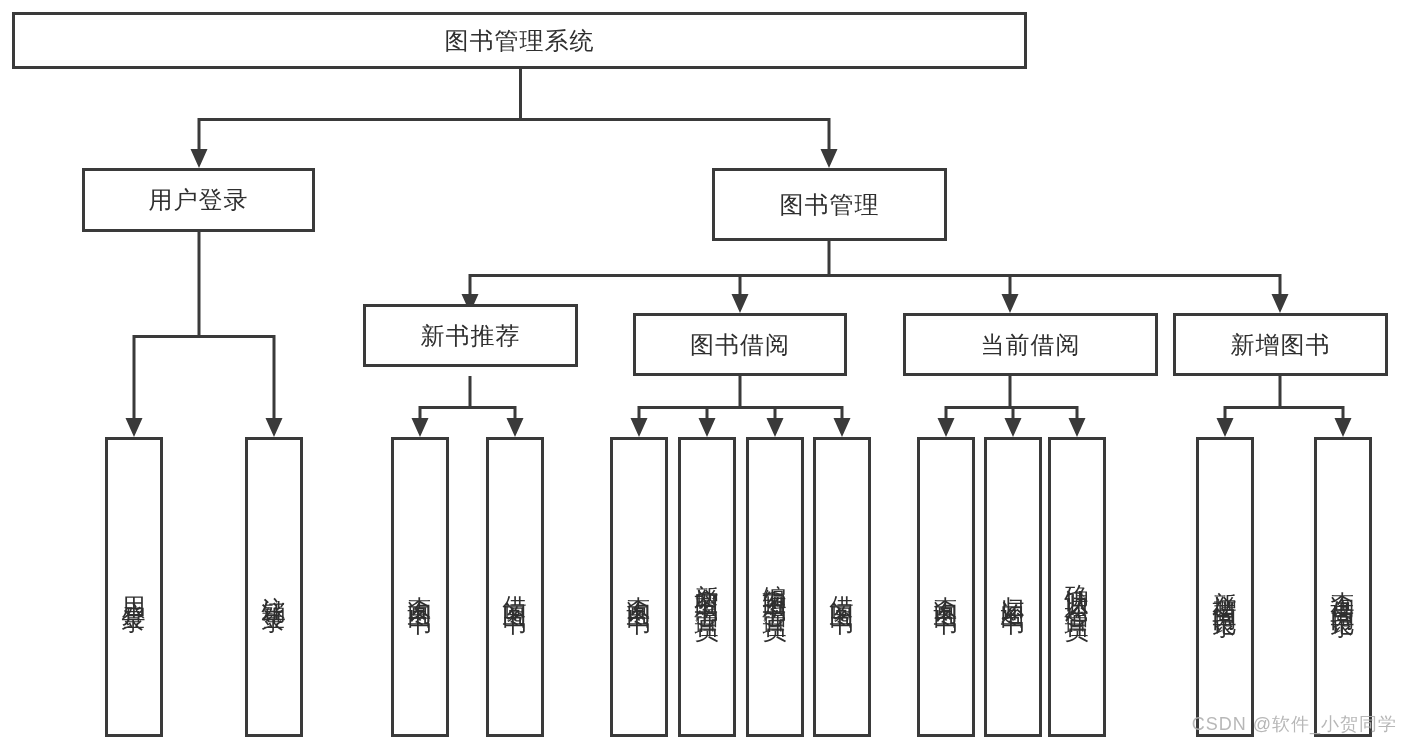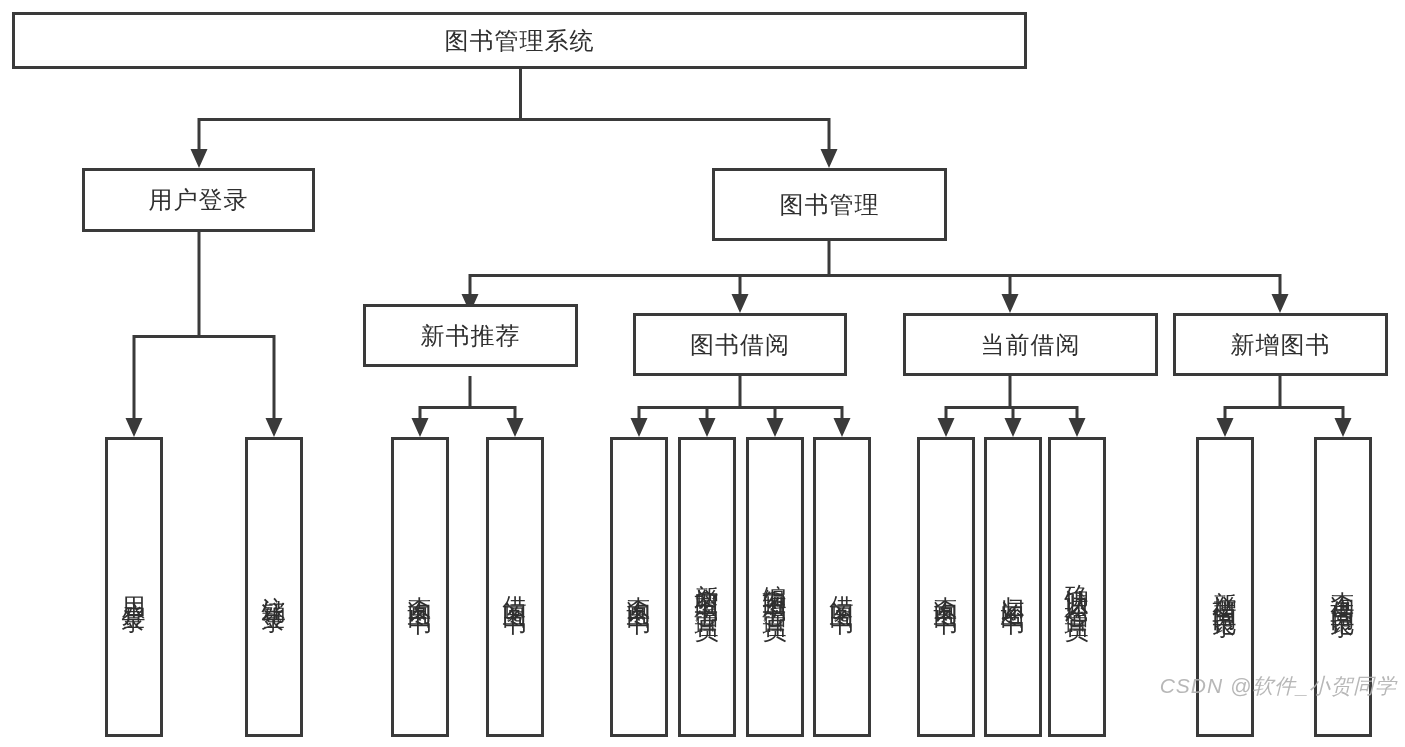--- a/index.html
+++ b/index.html
@@ -31,24 +31,24 @@
   .lbox{width:58px;top:437px;height:300px;}
   .vtext{
     writing-mode:vertical-rl;
     text-orientation:mixed;
     font-size:24px;
     letter-spacing:5px;
     line-height:1.05;
     white-space:nowrap;
   }
   .watermark{
-    position:absolute;right:8px;top:672px;
-    font-size:21px;letter-spacing:1px;
+    position:absolute;right:8px;top:712px;
+    font-size:18px;letter-spacing:1px;
     color:var(--c-watermark);
-    opacity:.9;z-index:5;font-style:italic;
+    opacity:.9;z-index:5;
   }
   
   .b-root{left:12px;top:12px;width:1015px;height:57px;}
   .b-login{left:82px;top:168px;width:233px;height:64px;}
   .b-mgmt{left:712px;top:168px;width:235px;height:73px;}
   .b-newrec{left:363px;top:304px;width:215px;height:63px;}
   .b-borrow{left:633px;top:313px;width:214px;height:63px;}
   .b-current{left:903px;top:313px;width:255px;height:63px;font-family:Liberation Mono, monospace;}
   .b-records{left:1173px;top:313px;width:215px;height:63px;}
   

